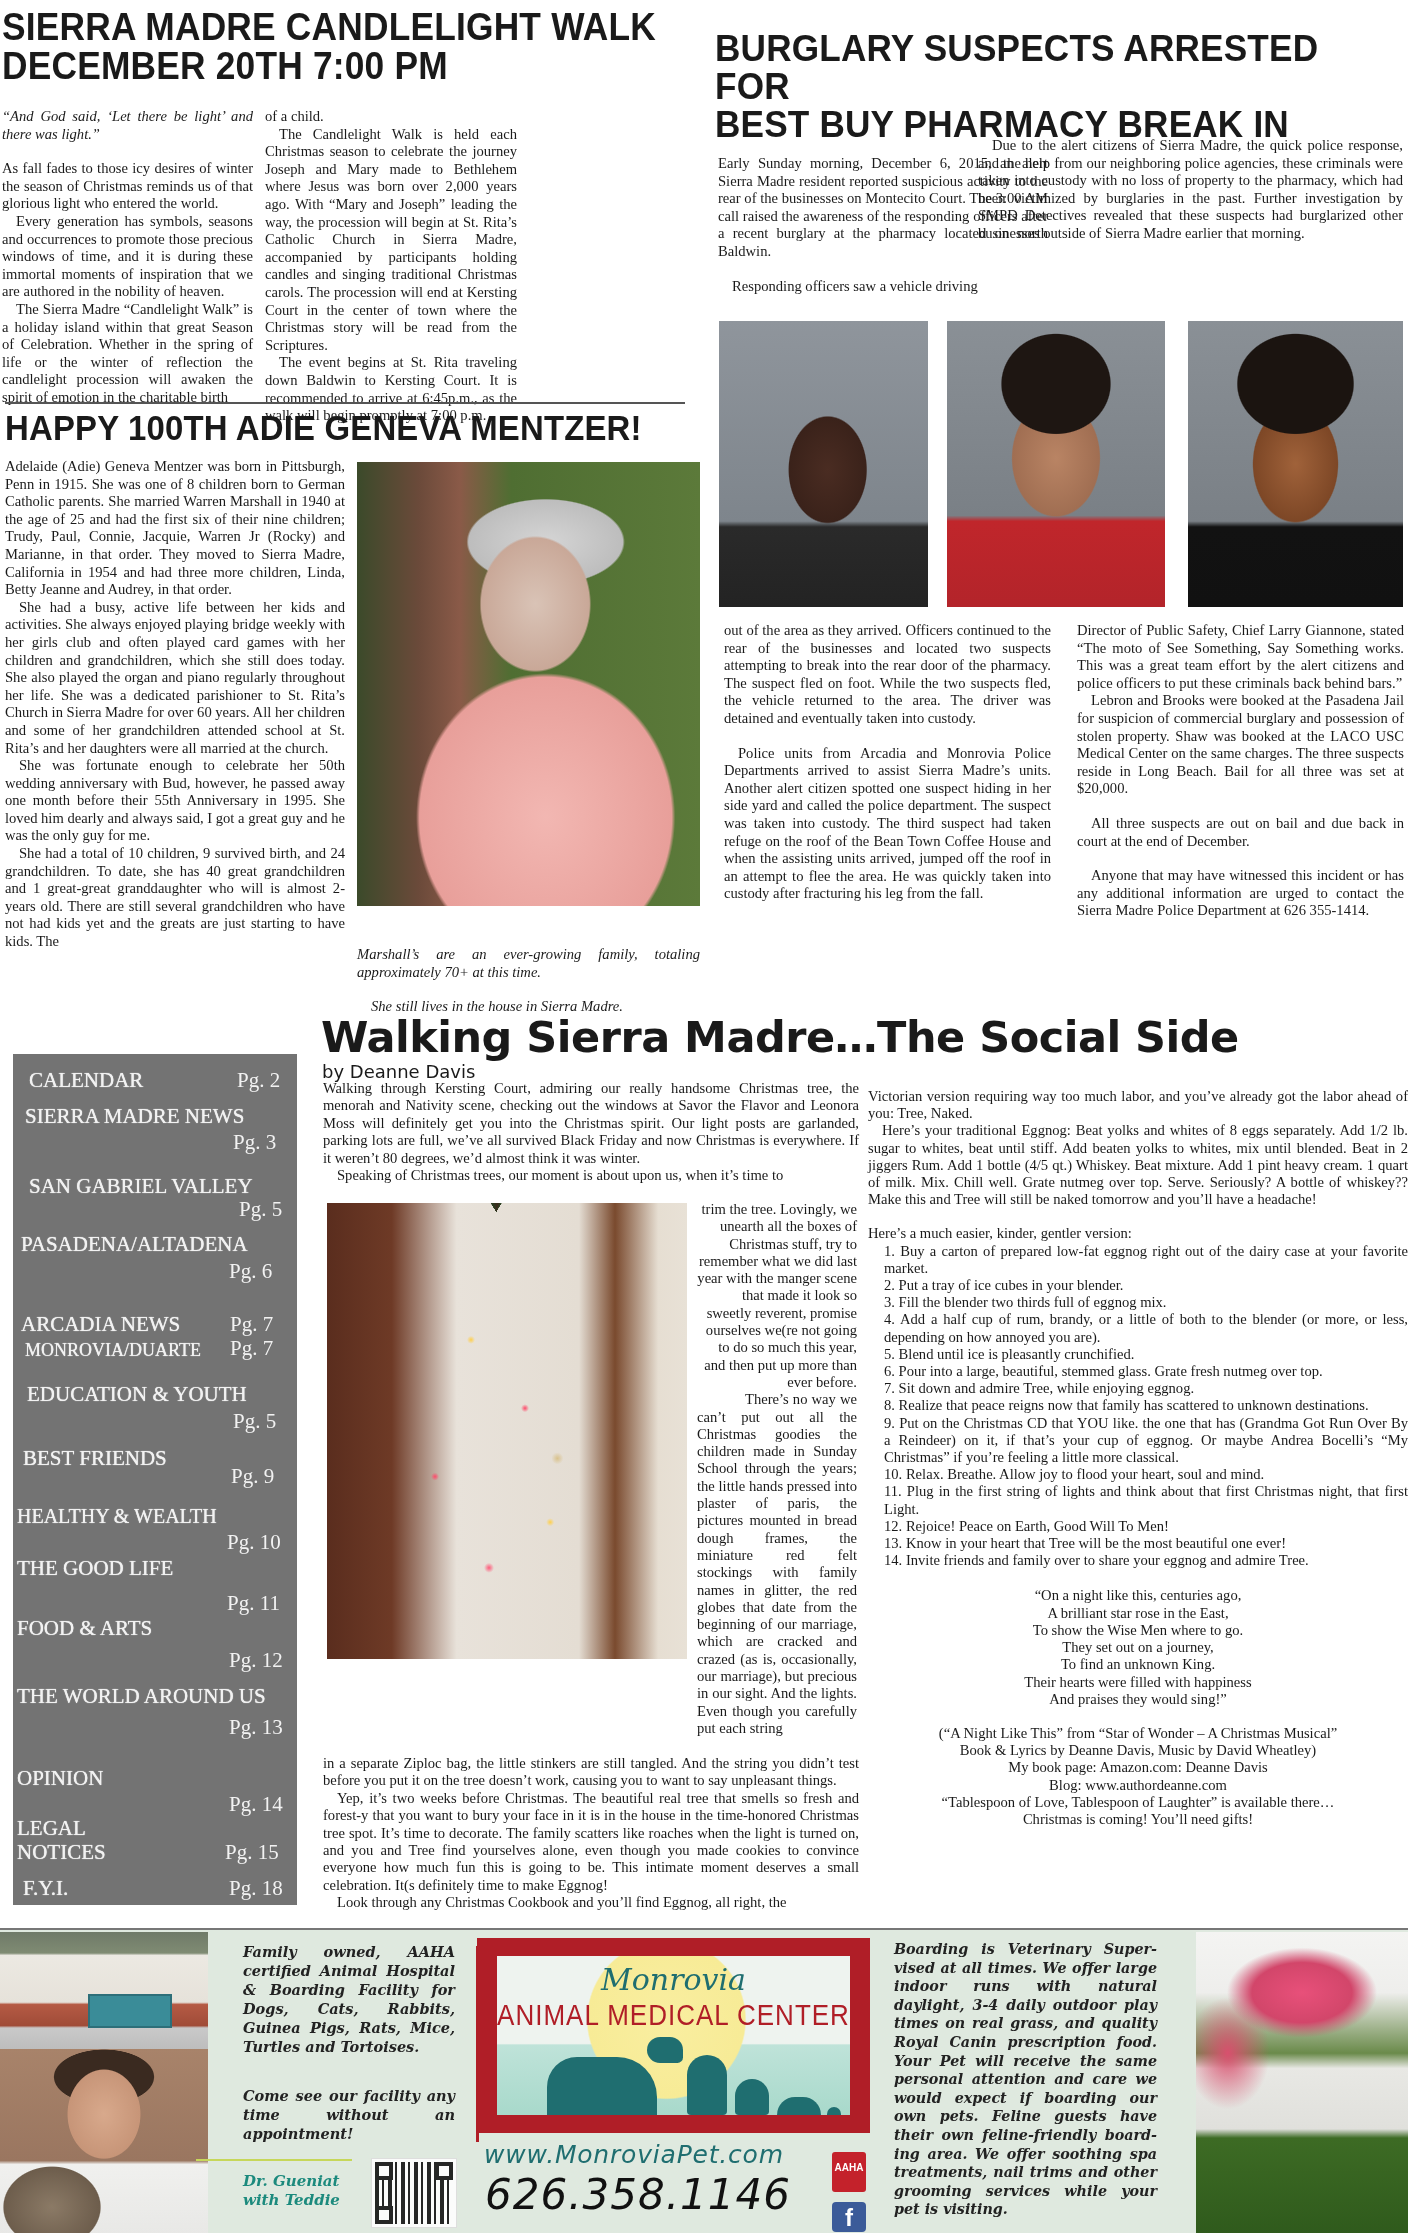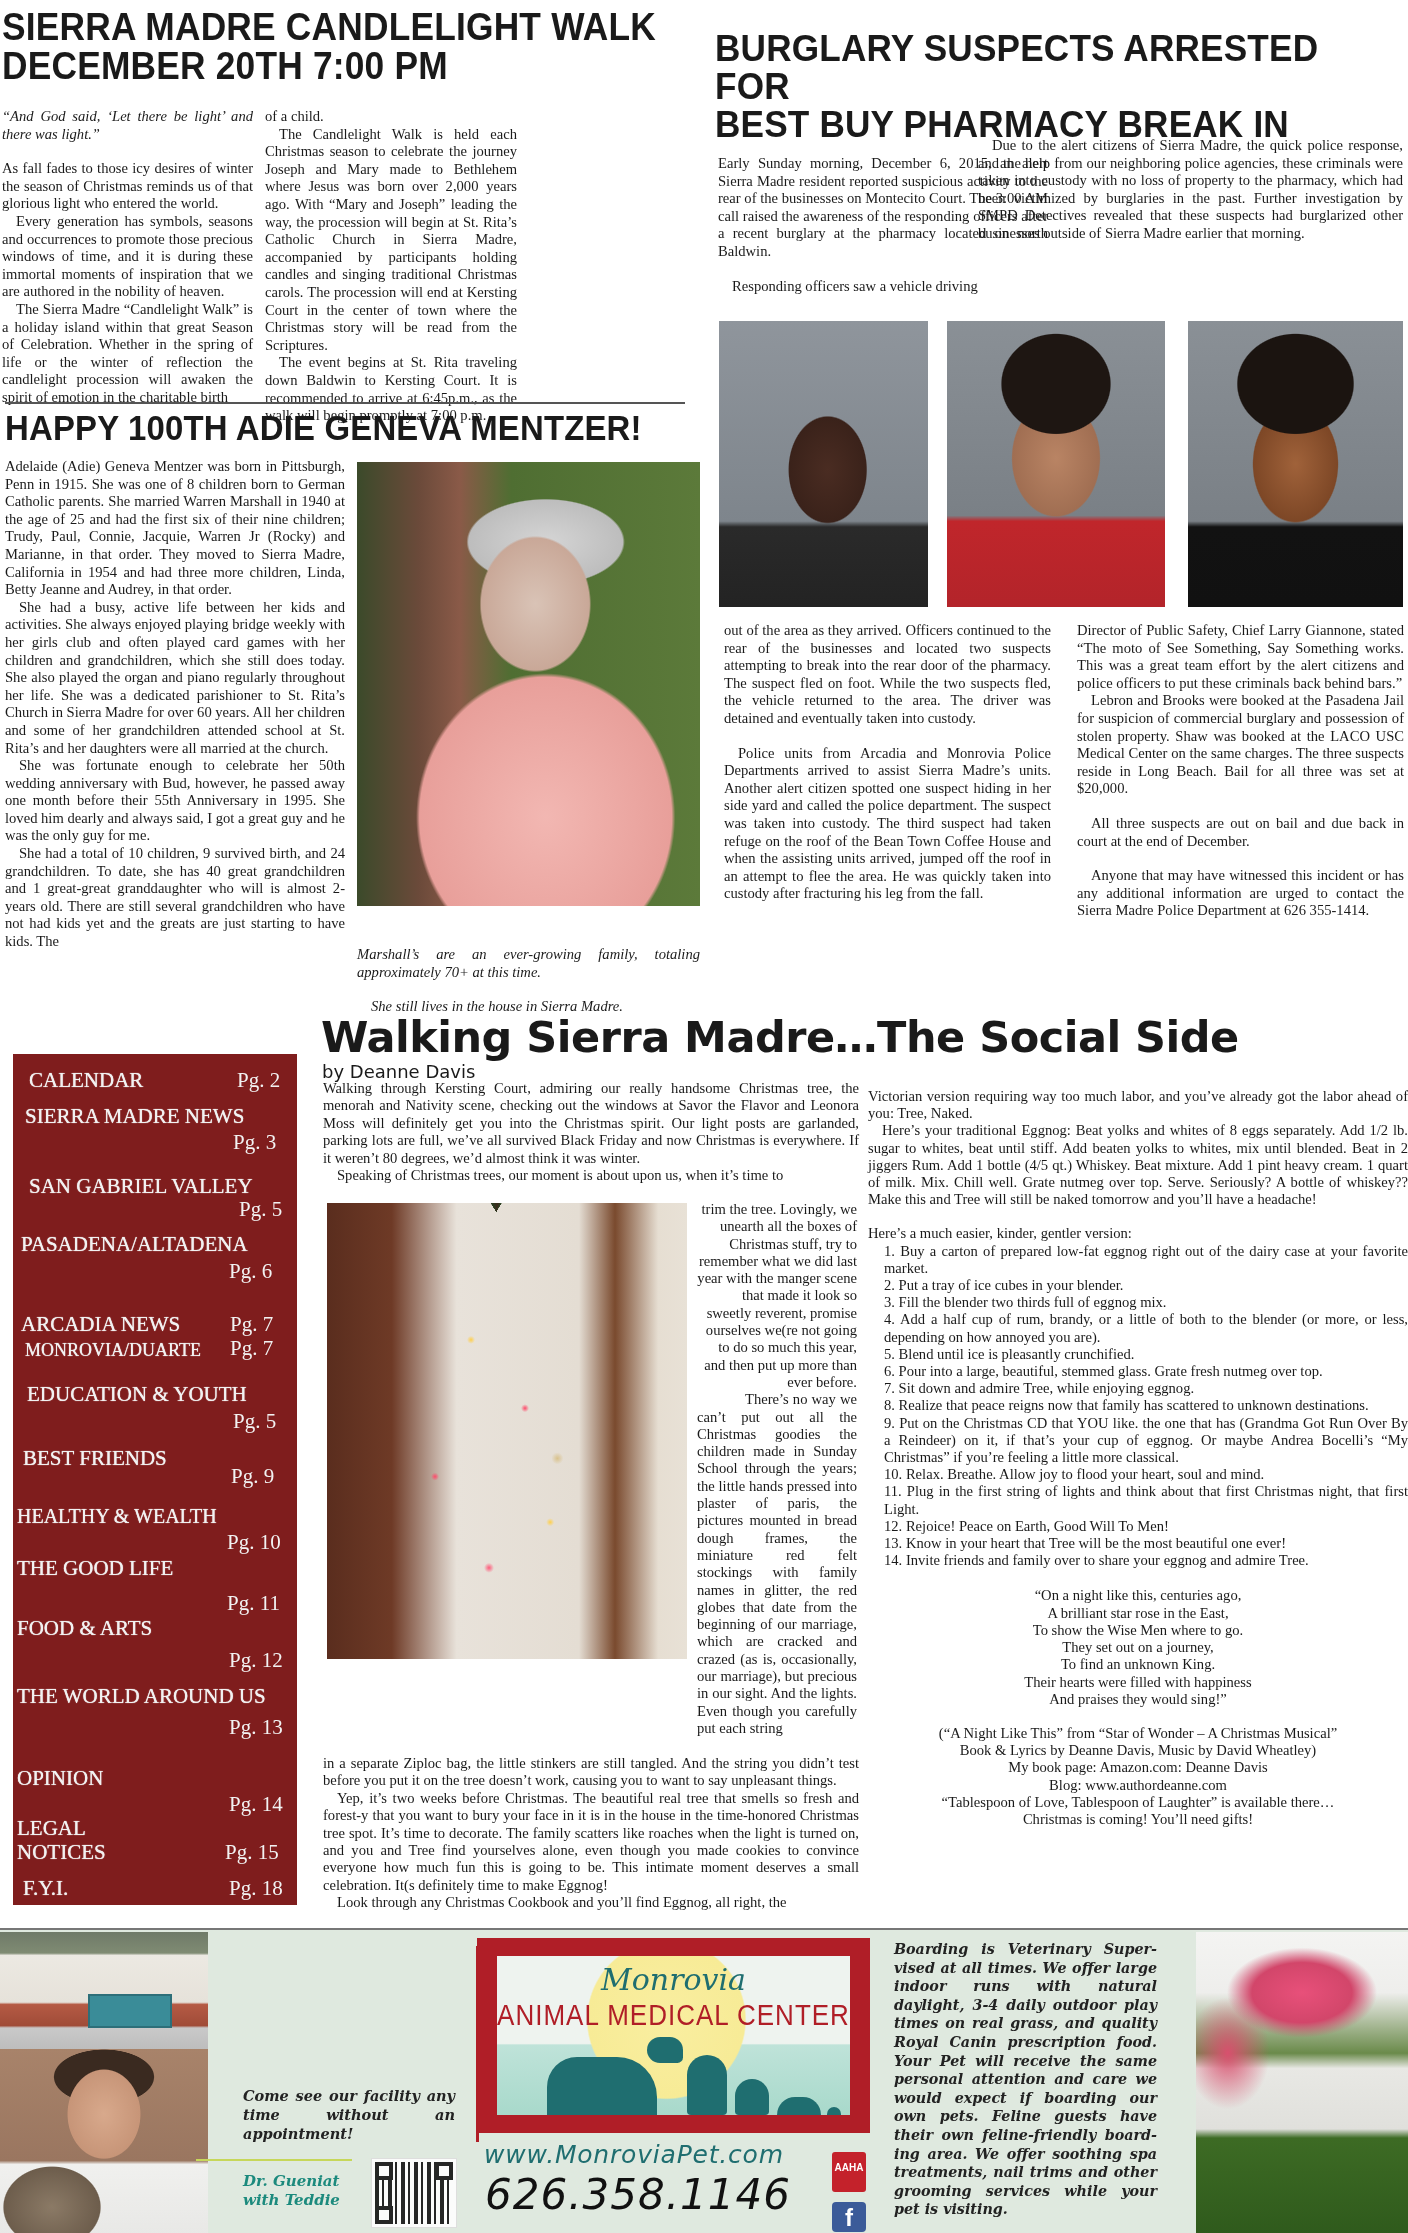--- a/index.html
+++ b/index.html
@@ -9,21 +9,21 @@
   .headline { font-family: "Liberation Sans", "DejaVu Sans", sans-serif; font-weight: bold; color: #1a1a1a; letter-spacing: 0.2px; line-height: 1.03; transform-origin: left top; }
   .body { font-size: 14.6px; line-height: 17.6px; text-align: justify; }
   .body p { text-indent: 14px; }
   .body p.noind { text-indent: 0; }
   .body p.gap { margin-top: 17px; }
   .italic { font-style: italic; }
   .photo { position: absolute; overflow: hidden; }
   .rule { position: absolute; height: 2px; background: #555; }
 
   
-  .sidebar { position: absolute; left: 13px; top: 1054px; width: 284px; height: 851px; background: #7f1d1d; color: #f2f2f2; font-family: "Liberation Serif", "DejaVu Serif", serif; }
+  .sidebar { position: absolute; left: 13px; top: 1054px; width: 284px; height: 851px; background: #737373; color: #f2f2f2; font-family: "Liberation Serif", "DejaVu Serif", serif; }
   .sb-item { position: absolute; font-size: 21px; line-height: 24px; text-shadow: 0 0 1px #fff; }
   .sb-pg { position: absolute; font-size: 21px; line-height: 24px; }
 
   
   .ad { position: absolute; left: 0; top: 1928px; width: 1408px; height: 305px; border-top: 2px solid #777; background: #dfe9df; }
   .ad-italic { font-family: "DejaVu Serif", serif; font-style: italic; font-weight: bold; color: #222; text-align: justify; }
   ol.eggnog { list-style: none; }
   .center { text-align: center; }
 </style>
 </head>
@@ -221,20 +221,21 @@
   <div class="photo" style="left:0; top:2px; width:208px; height:117px; background:
     linear-gradient(180deg, #6f7a68 0%, #7f8b73 18%, #ece9e2 20%, #e6e2da 60%, #b55a44 62%, #a04c38 80%, #c9c9c9 82%, #bdbdbd 100%);">
     <div style="position:absolute; left:88px; top:62px; width:84px; height:34px; background:#3a8c98; border:2px solid #2d6f79;"></div>
   </div>
   <div class="photo" style="left:0; top:119px; width:208px; height:186px; background:
     radial-gradient(ellipse 45px 55px at 50% 35%, #d8a98c 0%, #c79578 80%, transparent 82%),
     radial-gradient(ellipse 55px 30px at 50% 15%, #3a2a20 0%, #3a2a20 90%, transparent 92%),
     radial-gradient(ellipse 60px 50px at 25% 85%, #8b7a66 0%, #6d5d4c 80%, transparent 82%),
     linear-gradient(180deg, #a8836a 0%, #9a7660 60%, #f0f0ee 62%, #e8e8e6 100%);"></div>
 
+  <div class="abs ad-italic" style="left:243px; top:12px; width:212px; font-size:14.5px; line-height:19px;">Family owned, AAHA certified Animal Hospital &amp; Boarding Facility for Dogs, Cats, Rabbits, Guinea Pigs, Rats, Mice, Turtles and Tortoises.</div>
   <div class="abs ad-italic" style="left:243px; top:156px; width:212px; font-size:14.5px; line-height:19px;">Come see our facility any time without an appointment!</div>
   <div class="abs" style="left:196px; top:229px; width:156px; height:2px; background:#c7d75a;"></div>
   <div class="abs ad-italic" style="left:243px; top:242px; font-size:15px; line-height:19px; color:#1c8a7d; text-align:left;">
     <div>Dr. Gueniat</div>
     <div>with Teddie</div>
   </div>
   <div class="abs" style="left:372px; top:229px; width:84px; height:68px; background:
     repeating-linear-gradient(90deg, #111 0 4px, #fff 4px 7px, #111 7px 9px, #fff 9px 13px),
     #fff; border:3px solid #fff; outline:1px solid #ddd; opacity:0.9;">
     <div style="position:absolute; left:0; top:0; width:18px; height:18px; border:4px solid #111; background:#fff;"></div>

